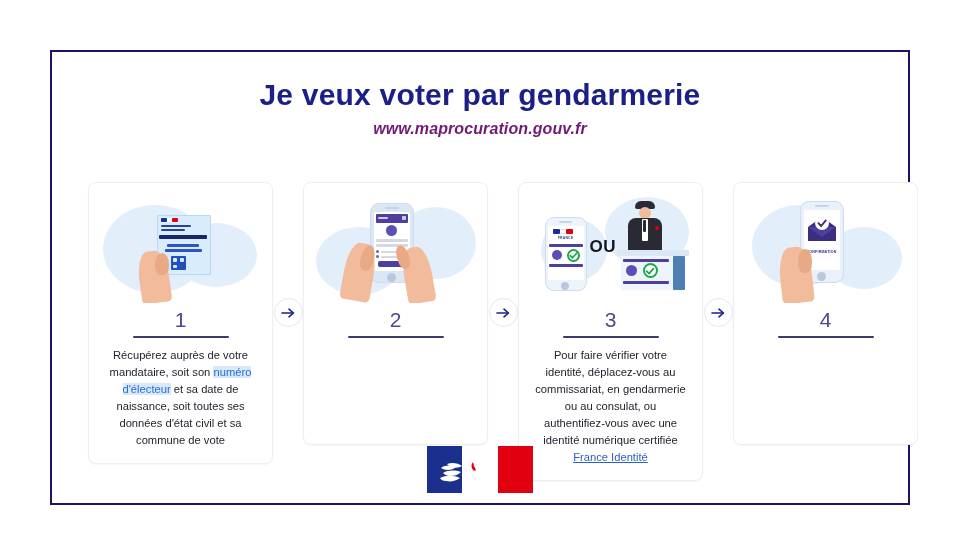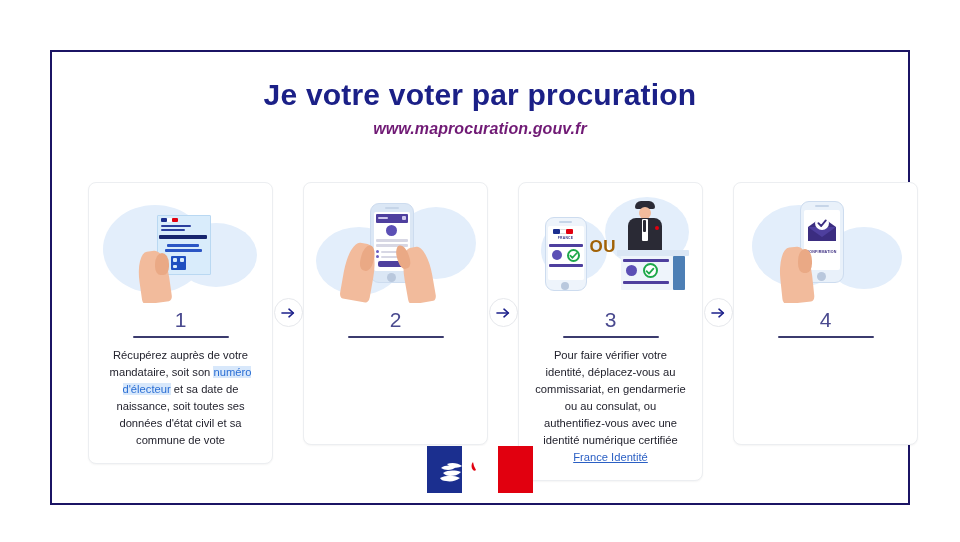--- a/index.html
+++ b/index.html
@@ -202,21 +202,21 @@
   .flag .fb { width: 35.6px; height: 100%; background: #1b2f8f; }
   .flag .fw { width: 35.8px; height: 100%; background: #ffffff; }
   .flag .fr { width: 35.6px; height: 100%; background: #e1000f; }
   .flag svg { position: absolute; left: 0; top: 0; }
 
   
   .ou {
     position: absolute;
     font-size: 17px;
     font-weight: bold;
-    color: #a16207;
+    color: #0f172a;
     letter-spacing: 0.5px;
   }
 
   .check-badge {
     position: absolute;
     border-radius: 50%;
     border: 2px solid #1ea84a;
     background: #ffffff;
     box-sizing: border-box;
   }
@@ -234,21 +234,21 @@
     width: 100%;
     font-weight: bold;
   }
 </style>
 </head>
 <body>
 
 <div class="poster">
 
   <div class="header">
-    <div class="poster-title">Je votre voter par procuration</div>
+    <div class="poster-title">Je veux voter par gendarmerie</div>
     <div class="poster-url">www.maprocuration.gouv.fr</div>
   </div>
 
   <div class="steps">
 
     <div class="card">
       <div class="illus">
         <div class="blob" style="left:6px; top:12px; width:104px; height:88px;"></div>
         <div class="blob" style="left:78px; top:30px; width:82px; height:64px;"></div>
 

